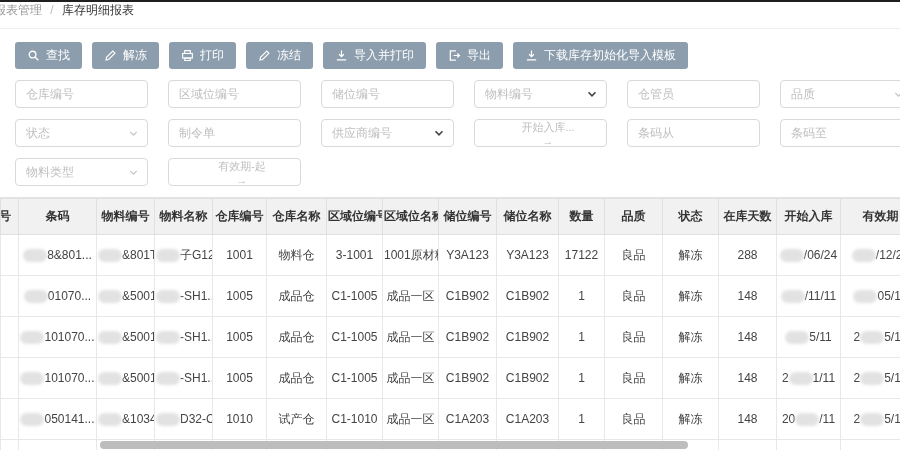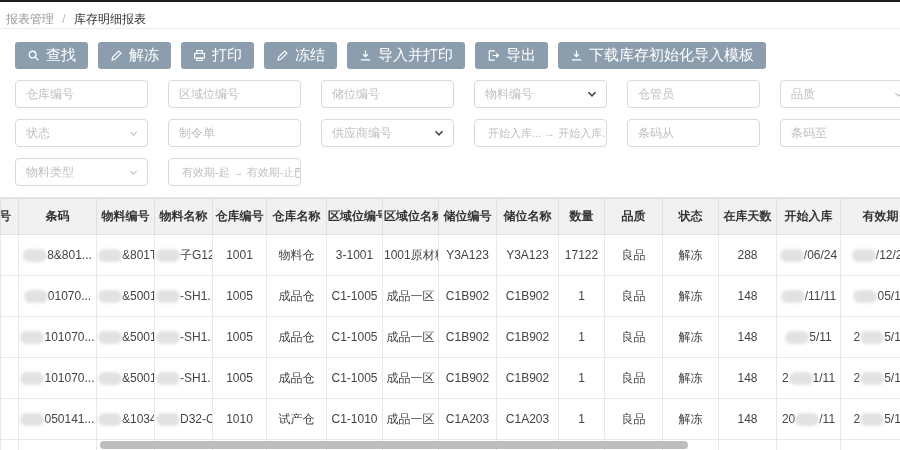--- a/index.html
+++ b/index.html
@@ -4,46 +4,46 @@
 <style>
   html,body{margin:0;padding:0;}
   body{
     width:900px;height:450px;overflow:hidden;position:relative;
     background:#fff;font-family:"Liberation Sans","DejaVu Sans",sans-serif;
     font-size:12px;color:#333;
   }
   
   .topbar{
     height:26px;border-top:2px solid #1f1f1f;border-bottom:1px solid #ededed;
-    display:flex;align-items:flex-end;background:#fff;overflow:hidden;padding-left:12px;
+    display:flex;align-items:flex-start;background:#fff;overflow:hidden;
   }
   .crumbs{margin-left:-6px;white-space:nowrap;}
   .crumb-root{color:#999;}
   .crumb-sep{color:#bbb;margin:0 5px;}
   .crumb-cur{color:#333;}
   
   .toolbar{display:flex;align-items:center;gap:10px;padding:13px 0 0 15px;}
   .btn{
     background:#8C9EAE;color:#fff;border-radius:3px;height:27px;
     display:inline-flex;align-items:center;gap:6px;padding:0 12px;
-    cursor:pointer;white-space:nowrap;font-size:15px;
+    cursor:pointer;white-space:nowrap;font-size:12px;
   }
   .btn .ic{display:inline-flex;align-items:center;}
   
   .filters{padding:11px 0 0 15px;}
   .filter-row{display:flex;gap:20px;margin-bottom:11px;}
   .field{
     width:133px;min-width:133px;height:28px;box-sizing:border-box;
     border:1px solid #d9d9d9;border-radius:4px;background:#fff;
     display:flex;align-items:center;padding:0 8px 0 10px;cursor:text;
     overflow:hidden;
   }
   .field .ph{color:#bfbfbf;flex:1;white-space:nowrap;overflow:hidden;}
   .field .chev{display:inline-flex;margin-left:4px;}
-  .field.daterange{padding:0 5px 0 13px;}
+  .field.daterange{padding:0 5px 0 20px;flex-direction:column;}
   .field.daterange .ph{flex:0 0 auto;font-size:11px;}
   .field.daterange .dr-arrow{color:#b6bcc4;margin:0 3px;font-size:11px;}
   .field.daterange .cal{display:inline-flex;margin-left:auto;}
   
   .table-wrap{margin-top:1px;width:900px;overflow:hidden;border-top:1px solid #e4e4e4;}
   table{border-collapse:collapse;table-layout:fixed;width:920px;}
   th,td{
     border:1px solid #e8e8e8;overflow:hidden;white-space:nowrap;
     text-align:center;font-weight:normal;
   }

